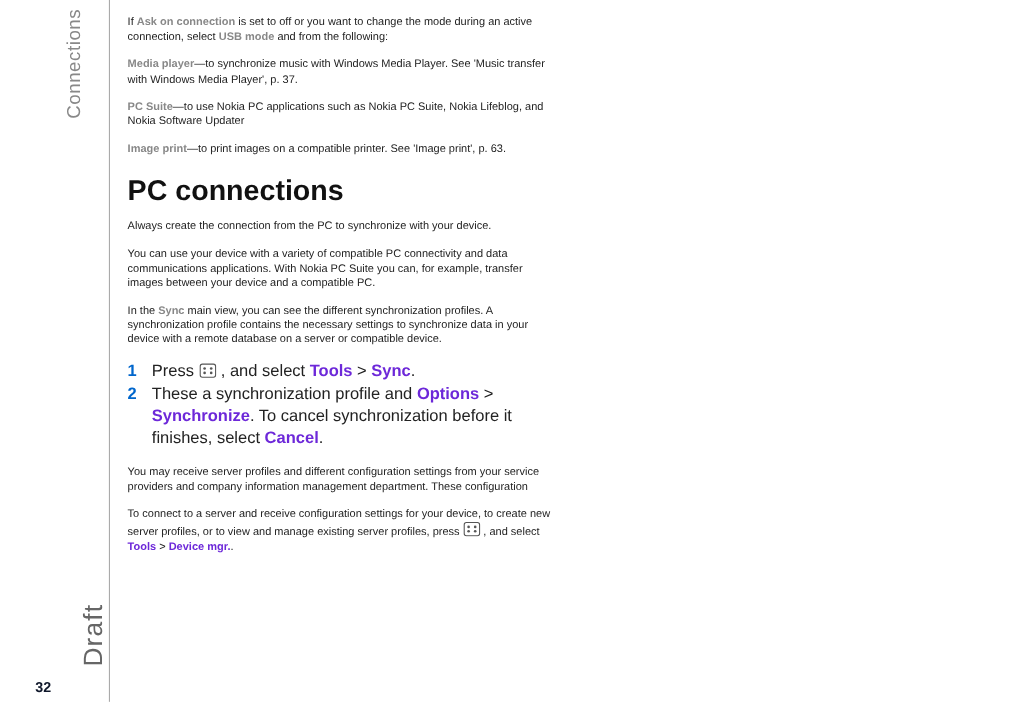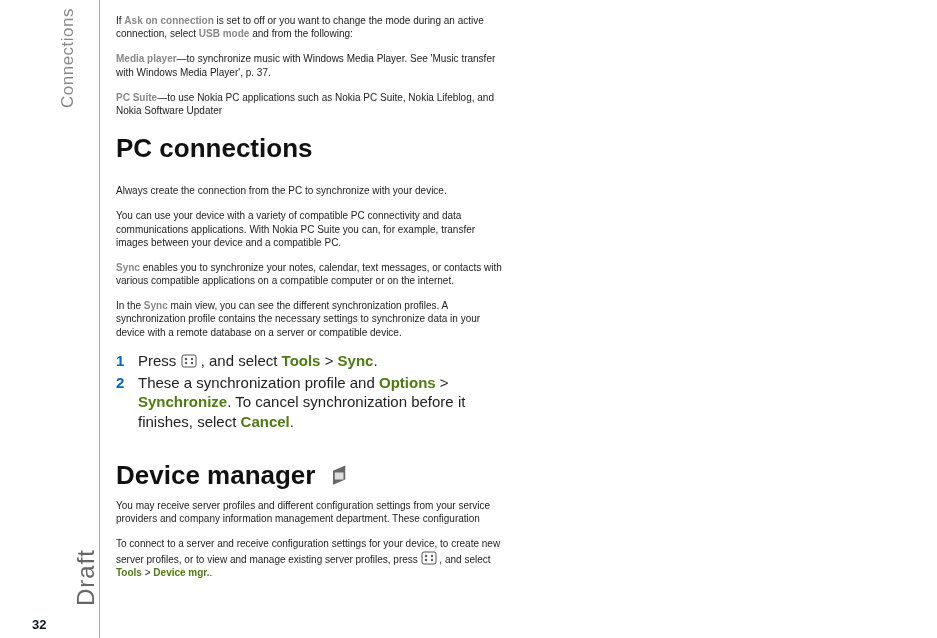--- a/index.html
+++ b/index.html
@@ -63,27 +63,27 @@
     }
     .cols p {
       margin-bottom: 12px;
       line-height: 1.32;
       font-size: 10px;
     }
     h2 {
       font-size: 26px;
       font-weight: bold;
       margin-top: 16px;
-      margin-bottom: 20px;
+      margin-bottom: 10px;
       color: #111;
       break-after: avoid;
     }
     h2.first { margin-top: 0; }
     .term { color: #888; font-weight: bold; }
-    .ui { color: #4d7c0f; font-weight: bold; }
+    .ui { color: #6d28d9; font-weight: bold; }
     .step {
       display: flex;
       margin-bottom: 2px;
       line-height: 1.32;
     }
     .step-num {
       color: #0066cc;
       font-weight: bold;
       min-width: 22px;
       font-size: 15px;
@@ -124,30 +124,30 @@
 
   <p>
     <span class="term">Media player</span><span>—to synchronize music with Windows Media Player. See 'Music transfer with Windows Media Player', p. 37.</span>
   </p>
 
   <p>
     <span class="term">PC Suite</span><span>—to use Nokia PC applications such as Nokia PC Suite, Nokia Lifeblog, and Nokia Software Updater</span>
   </p>
 
 
+  <p>
+    <span class="term">Image print</span><span>—to print images on a compatible printer. See 'Image print', p. 63.</span>
+  </p>
 
   <h2>PC connections</h2>
 
   <p>Always create the connection from the PC to synchronize with your device.</p>
   <p>You can use your device with a variety of compatible PC connectivity and data communications applications. With Nokia PC Suite you can, for example, transfer images between your device and a compatible PC.</p>
 
 
-  <p>
-    <span class="term">Sync</span><span> enables you to synchronize your notes, calendar, text messages, or contacts with various compatible applications on a compatible computer or on the internet.</span>
-  </p>
 
 
   <p>
     <span>In the </span><span class="term">Sync</span><span> main view, you can see the different synchronization profiles. A synchronization profile contains the necessary settings to synchronize data in your device with a remote database on a server or compatible device.</span>
   </p>
 
   <div class="step-group">
     <div class="step">
       <div class="step-num">1</div>
       <div class="step-body">
@@ -161,29 +161,20 @@
       </div>
     </div>
     <div class="step">
       <div class="step-num">2</div>
       <div class="step-body">
         <span>These a synchronization profile and </span><span class="ui">Options</span><span> &gt; </span><span class="ui">Synchronize</span><span>. To cancel synchronization before it finishes, select </span><span class="ui">Cancel</span><span>.</span>
       </div>
     </div>
   </div>
 
-  <div class="h2row">
-    <h2>Device manager</h2>
-    <span class="icon-box">
-      <svg viewBox="0 0 32 32">
-          <path d="M22 4 L8 10 L8 26 L22 20 Z" fill="#666"></path>
-          <rect x="10" y="12" width="10" height="8" fill="#ddd"></rect>
-        </svg>
-    </span>
-  </div>
 
   <p>You may receive server profiles and different configuration settings from your service providers and company information management department. These configuration</p>
 
   <p>
     <span>To connect to a server and receive configuration settings for your device, to create new server profiles, or to view and manage existing server profiles, press </span><span class="key-icon"><svg viewBox="0 0 16 14">
           <rect x="1" y="1" width="14" height="12" rx="2" fill="none" stroke="#555" stroke-width="1"></rect>
           <circle cx="5" cy="5" r="1.2" fill="#555"></circle>
           <circle cx="11" cy="5" r="1.2" fill="#555"></circle>
           <circle cx="5" cy="9" r="1.2" fill="#555"></circle>
           <circle cx="11" cy="9" r="1.2" fill="#555"></circle>

